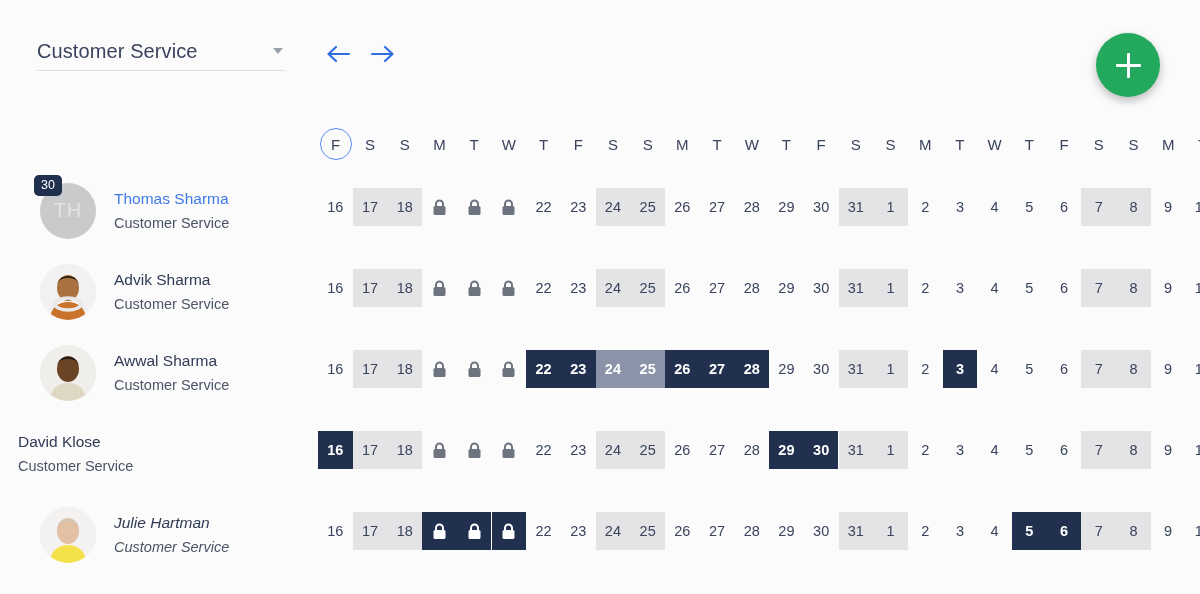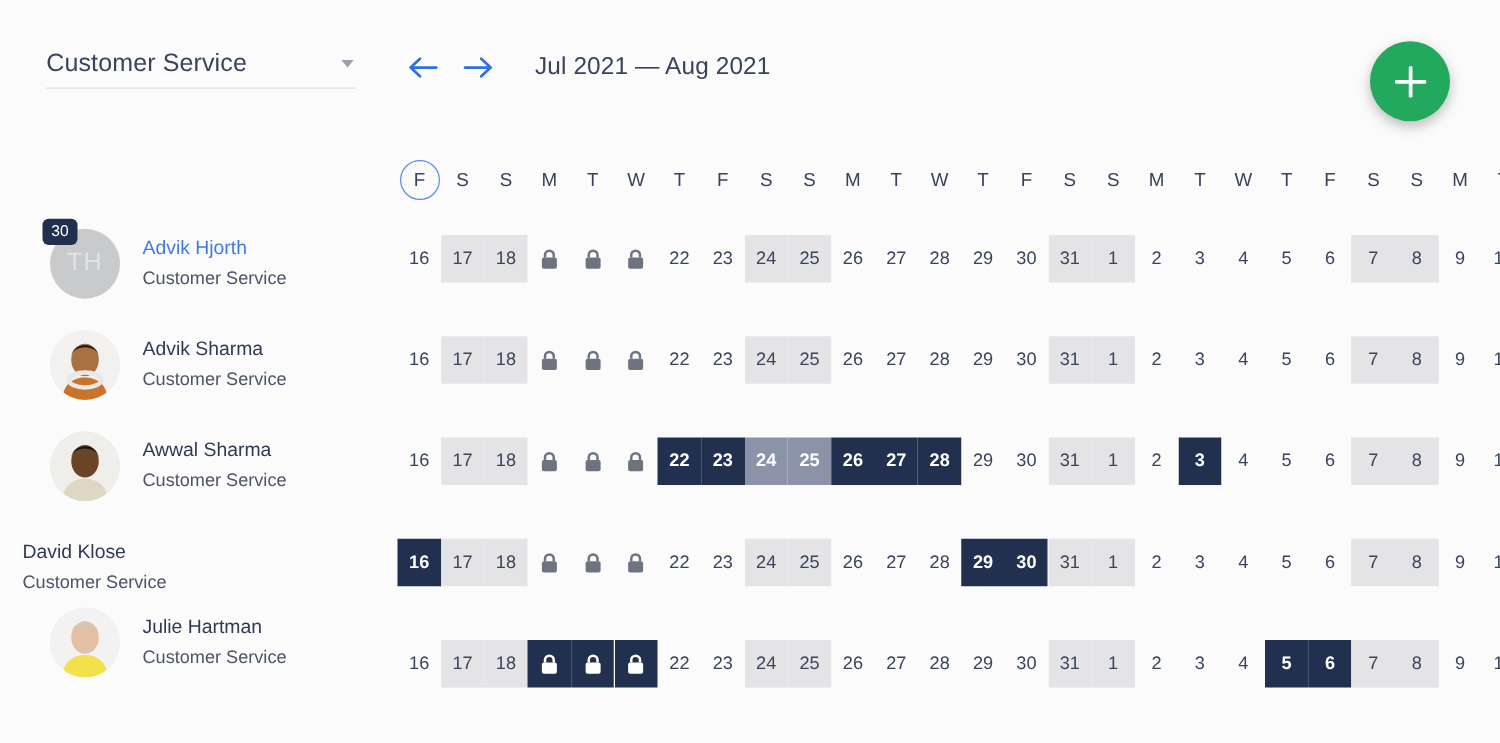--- a/index.html
+++ b/index.html
@@ -130,21 +130,20 @@
           <path d="M24 11 H4 M11 4 L3.5 11 L11 18" fill="none" stroke="#2f6fe0" stroke-width="2.2" stroke-linecap="round" stroke-linejoin="round"></path>
         </svg>
       </button>
       <button class="nav-btn">
         <svg width="26" height="22" viewBox="0 0 26 22">
           <path d="M2 11 H22 M15 4 L22.5 11 L15 18" fill="none" stroke="#2f6fe0" stroke-width="2.2" stroke-linecap="round" stroke-linejoin="round"></path>
         </svg>
       </button>
     </div>
 
-    <div class="range-title">Jul 2021 — Aug 2021</div>
 
     <button class="fab">
       <span class="plus-h"></span>
       <span class="plus-v"></span>
     </button>
   </div>
 
   <div class="dow-row" id="dow-row">
       <div class="dow today" style="left: 319.5px;">F</div>
       <div class="dow" style="left: 352.7px;">S</div>
@@ -176,21 +175,21 @@
 
   <div id="rows">
       <div class="emp-row" style="top: 170px;">
         <div class="avatar-wrap">
           <div class="avatar">
             <span class="initials">TH</span>
           </div>
           <div class="badge">30</div>
         </div>
         <div class="emp-text">
-          <div class="emp-name active">Advik Hjorth</div>
+          <div class="emp-name active">Thomas Sharma</div>
           <div class="emp-role">Customer Service</div>
         </div>
       </div>
       <div class="cal-row" style="top: 170px;">
         <div class="cell" style="left: 8px;">16</div>
         <div class="cell weekend" style="left: 42.7px;">17</div>
         <div class="cell weekend" style="left: 77.4px;">18</div>
         <div class="cell" style="left: 112.1px;">
           <svg class="lock" width="15" height="17" viewBox="0 0 15 17">
             <path d="M4 7 V5 a3.5 3.5 0 0 1 7 0 V7" fill="none" stroke="#6d7480" stroke-width="2"></path>
@@ -391,21 +390,21 @@
         <div class="cell" style="left: 597.9px;">2</div>
         <div class="cell" style="left: 632.6px;">3</div>
         <div class="cell" style="left: 667.3px;">4</div>
         <div class="cell" style="left: 702px;">5</div>
         <div class="cell" style="left: 736.7px;">6</div>
         <div class="cell weekend" style="left: 771.4px;">7</div>
         <div class="cell weekend" style="left: 806.1px;">8</div>
         <div class="cell" style="left: 840.8px;">9</div>
         <div class="cell" style="left: 875.5px;">10</div>
       </div>
-      <div class="emp-row" style="top: 473px;">
+      <div class="emp-row" style="top: 494px; font-style: italic;">
         <div class="avatar-wrap">
           <div class="avatar photo">
             <svg viewBox="0 0 56 56">
               <rect width="56" height="56" fill="#f3f2f0"></rect>
               <path d="M10 56 C10 44 18 38 28 38 C38 38 46 44 46 56 Z" fill="#f2e14a"></path>
               <ellipse cx="28" cy="24" rx="11" ry="13" fill="#e3bfa3"></ellipse>
               <path d="M17 22 C17 11 39 11 39 22 C39 16 34 12 28 12 C22 12 17 16 17 22 Z" fill="#cfcabf"></path>
             </svg>
           </div>
         </div>

